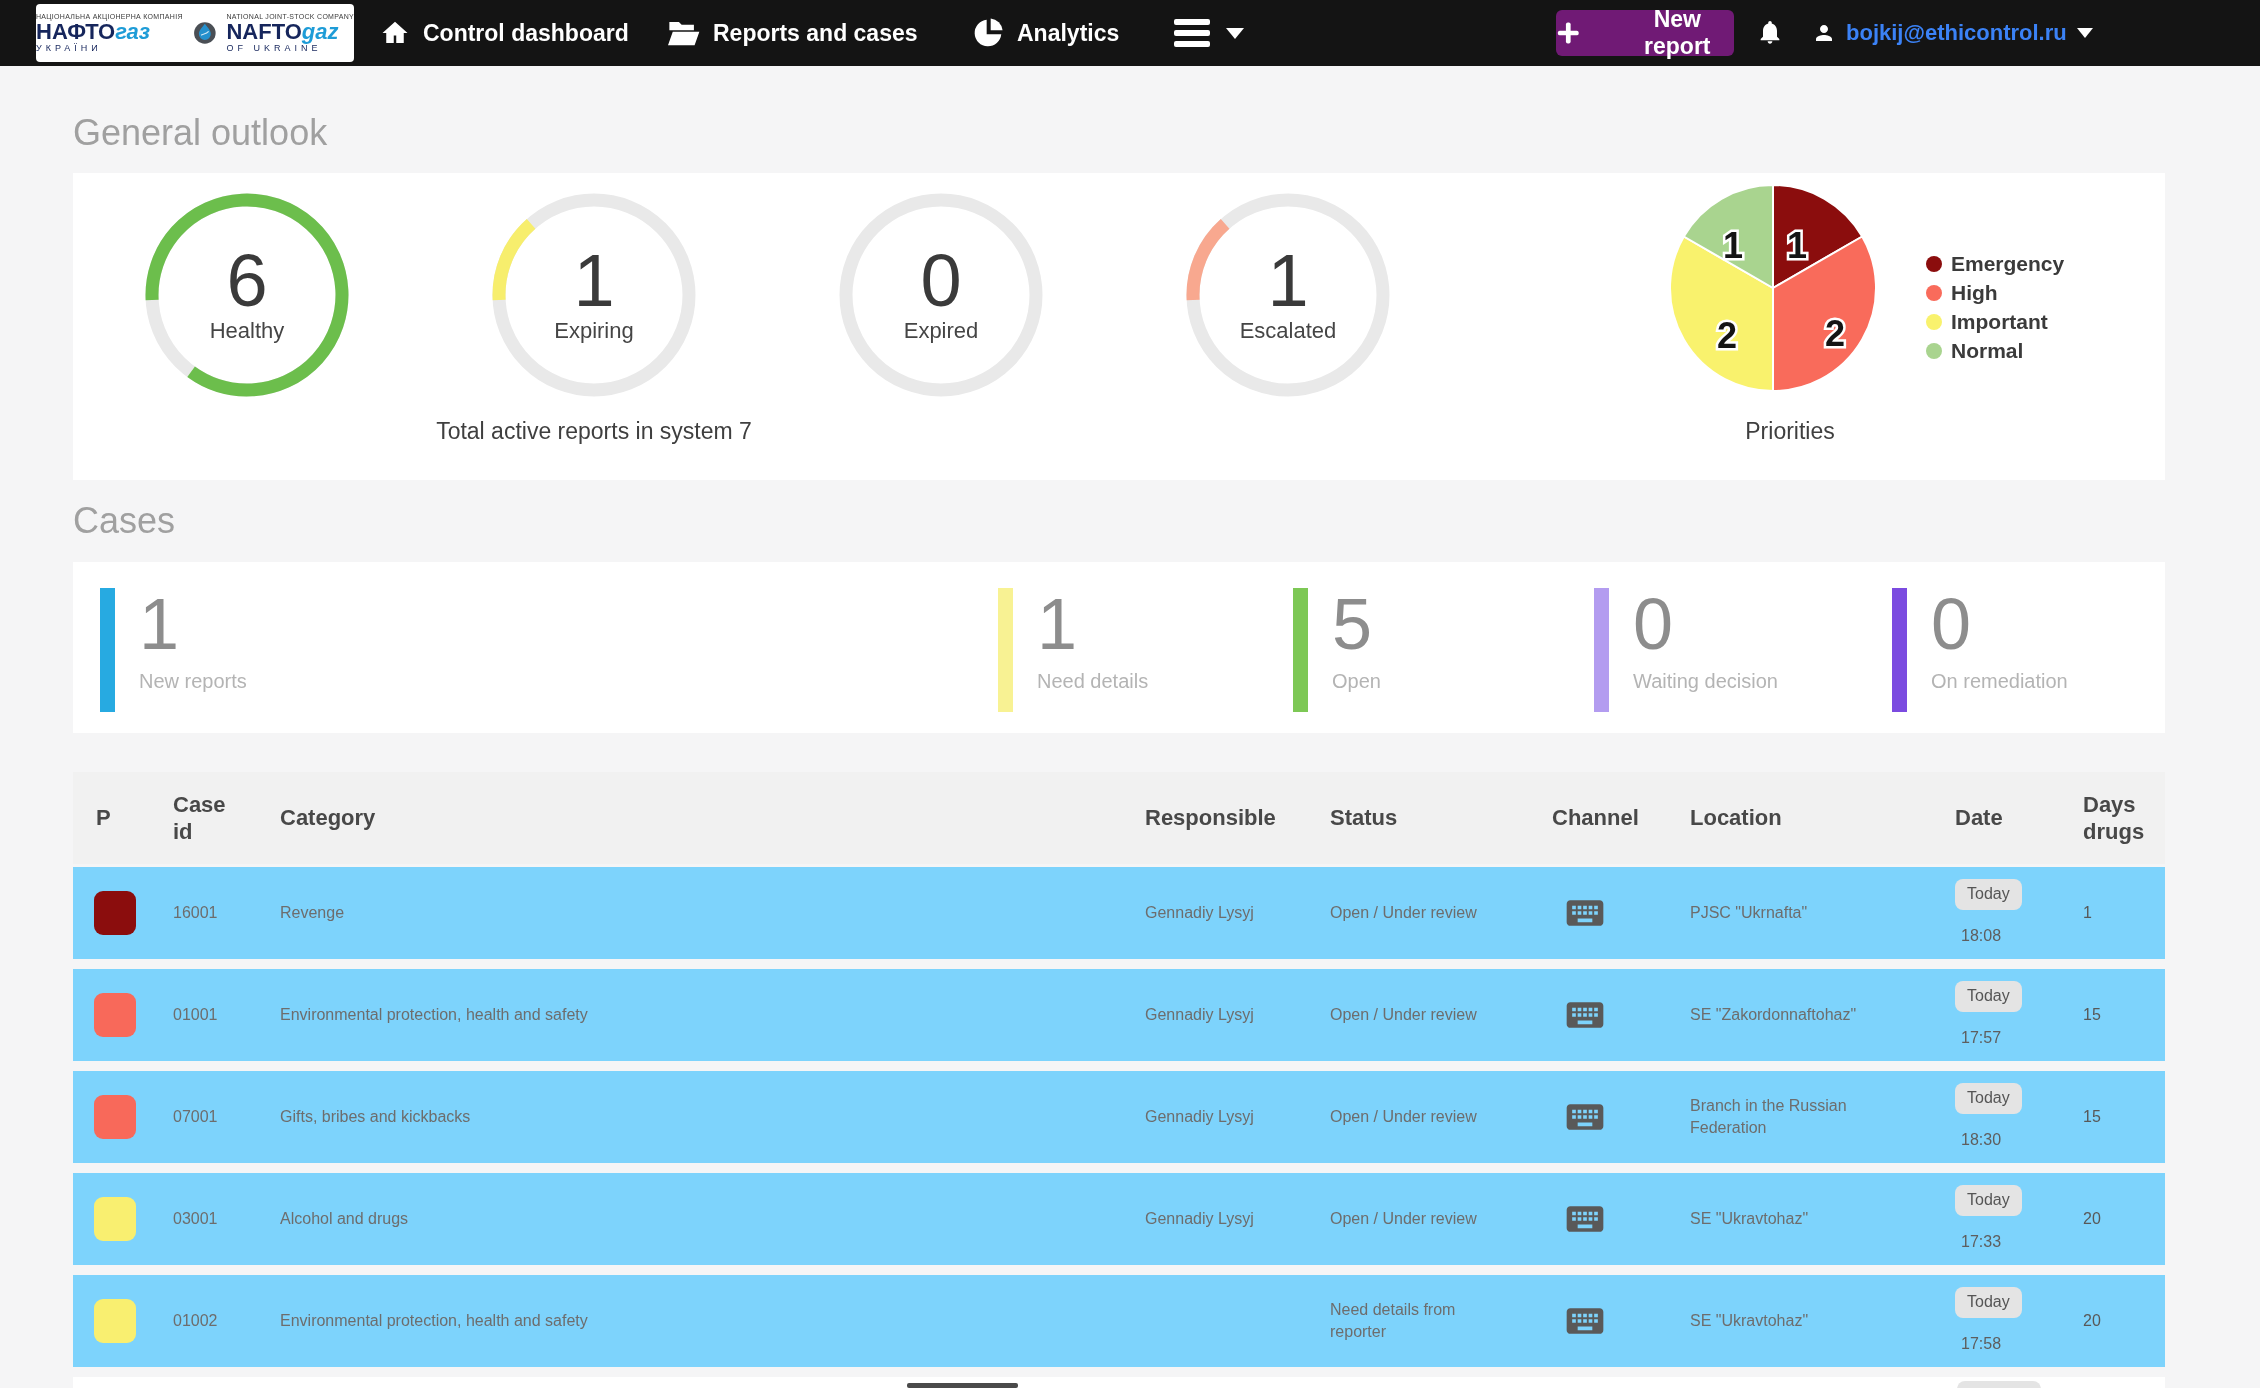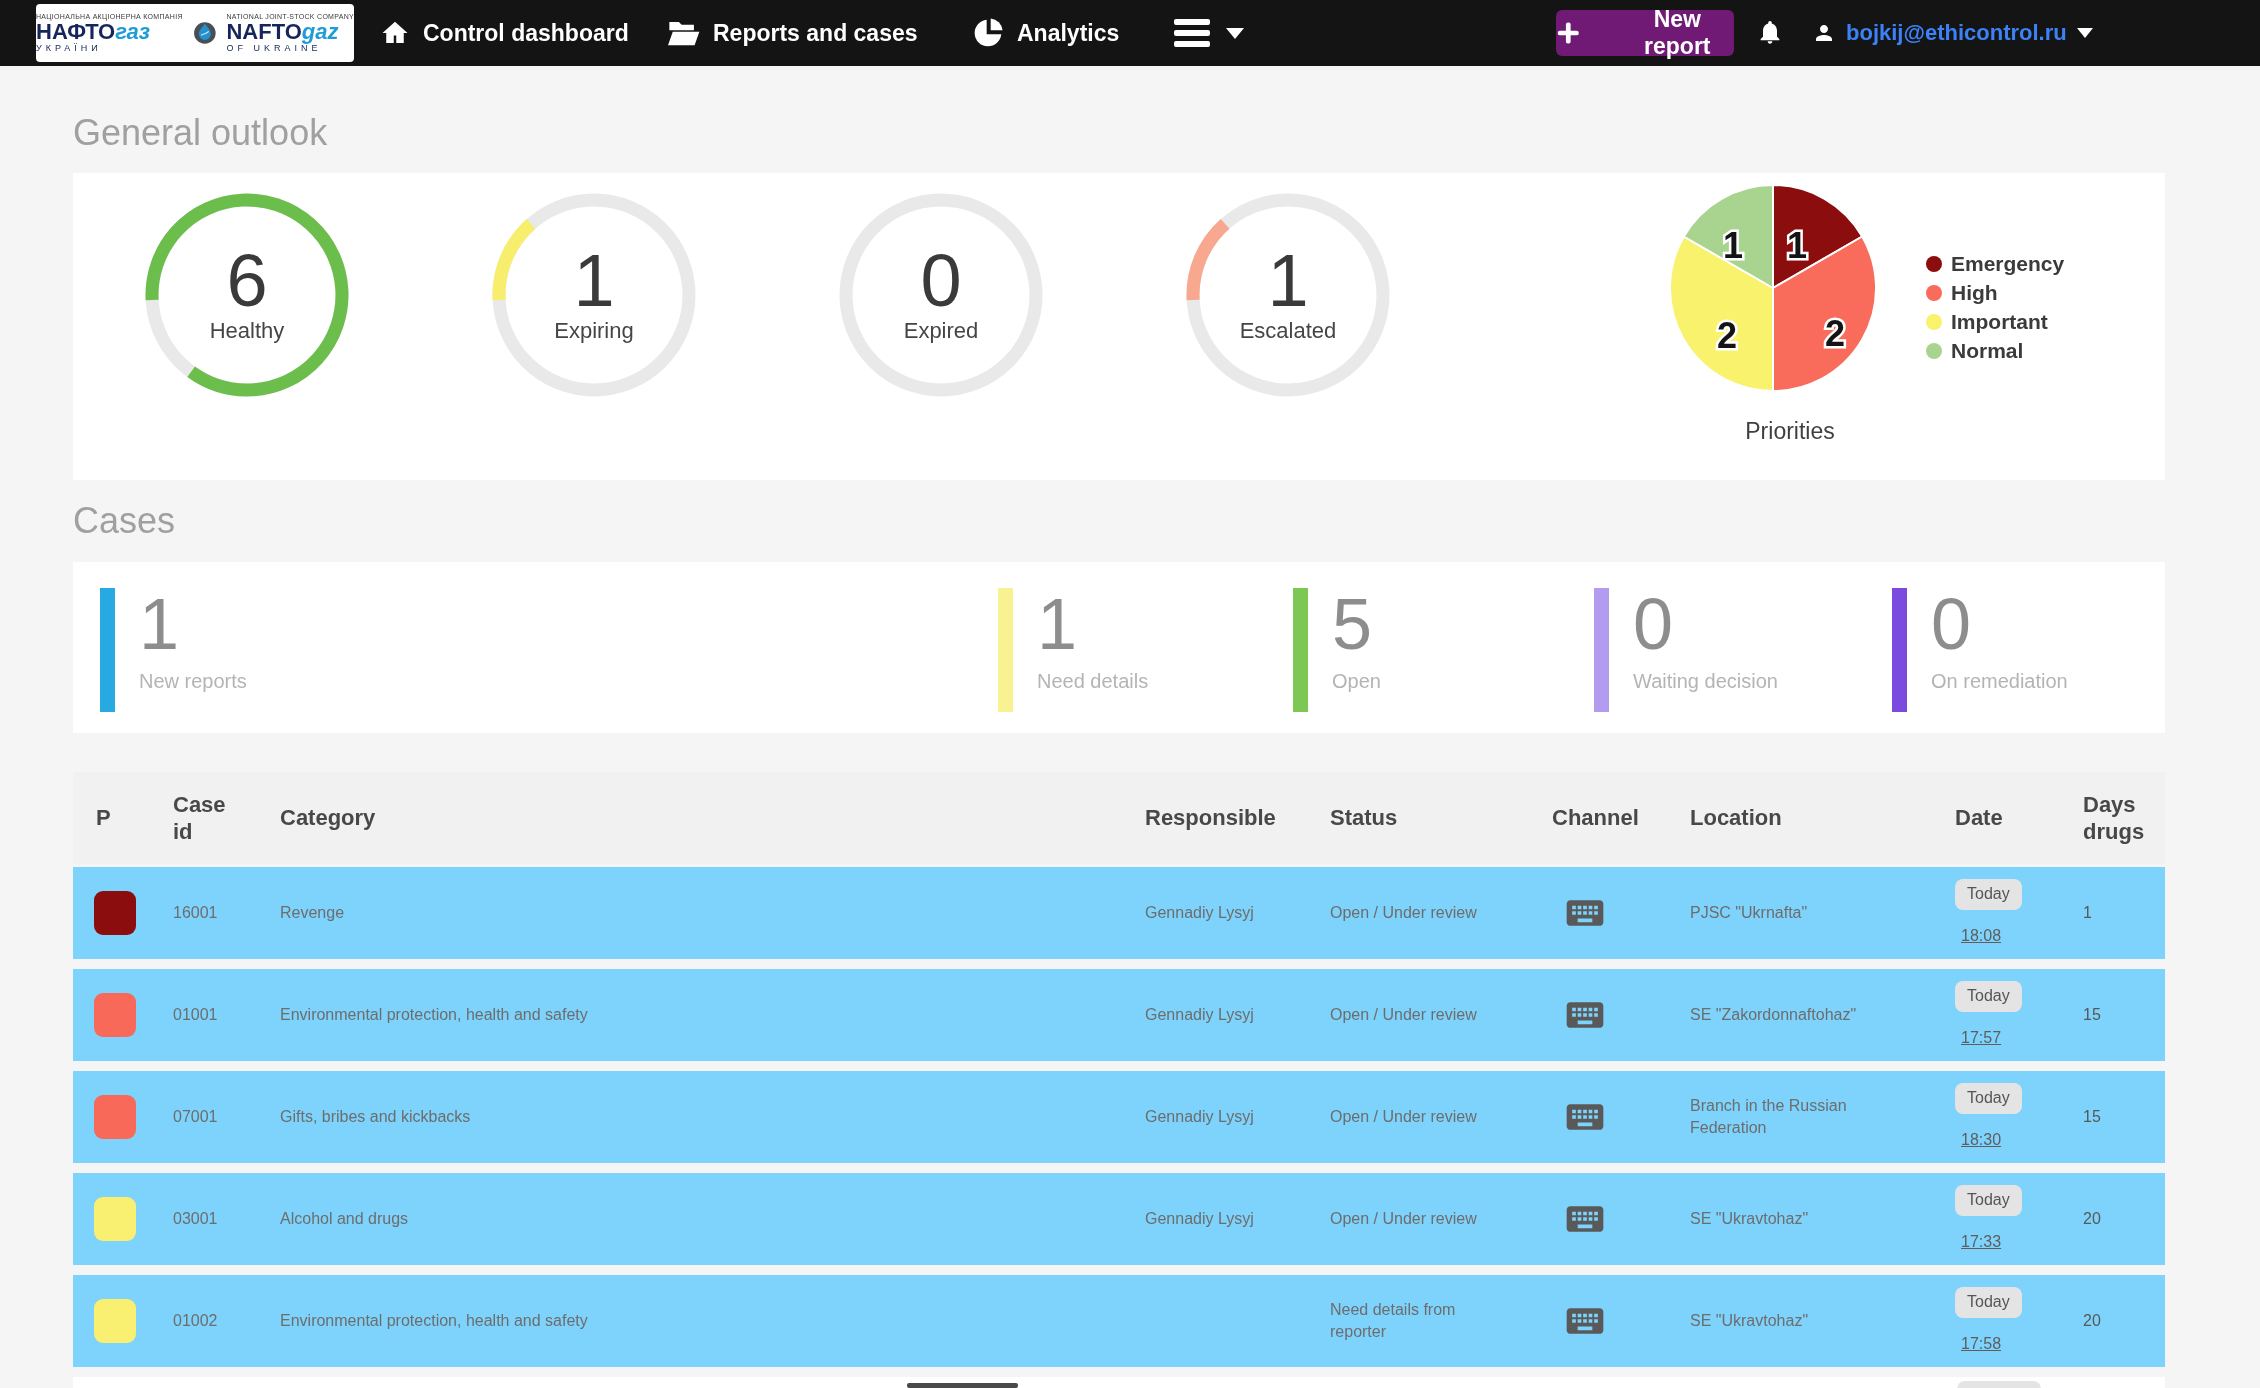--- a/index.html
+++ b/index.html
@@ -60,21 +60,21 @@
   .tgrid { display:grid; grid-template-columns:100px 107px 865px 185px 222px 138px 265px 128px 82px; align-items:center; }
   .thead { background:#f1f1f1; height:92px; font-weight:bold; font-size:22px; color:#484848; margin-bottom:3px; line-height:1.25; }
   .th-p { padding-left:23px; }
   .th-caseid { padding-right:44px; }
   .trow { background:#7dd3fc; height:92px; margin-bottom:10px; font-size:16px; color:#6d6d6d; cursor:pointer; line-height:1.4; }
   .chip { width:42px; height:44px; border-radius:9px; margin-left:21px; }
   .cell-resp { padding-right:68px; }
   .cell-status { padding-right:66px; }
   .cell-loc { padding-right:52px; }
   .date-badge { display:inline-block; background:#e4e4e4; border-radius:8px; padding:4px 12px; color:#555; }
-  .date-time { margin-top:15px; color:#5e5e5e; padding-left:6px;text-decoration:underline; }
+  .date-time { margin-top:15px; color:#5e5e5e; padding-left:6px; }
   .cell-days { color:#585858; }
   .kbd-icon { display:block; margin-left:6px; }
   
   .partial-row { position:absolute; left:73px; top:1377px; width:2092px; height:11px; background:#fff; overflow:hidden; }
   .partial-badge { position:absolute; left:1884px; top:4px; width:84px; height:20px; background:#e4e4e4; border-radius:8px; }
   .partial-el { position:absolute; left:834px; top:6px; width:111px; height:5px; background:#4a4a4a; border-radius:2px; }
 </style>
 </head>
 <body>
 
@@ -192,20 +192,21 @@
     <svg width="206" height="206">
       <circle cx="103" cy="103" r="95" stroke="#e9e9e9" stroke-width="13" fill="none"></circle>
       <circle cx="103" cy="103" r="95" stroke-width="13" fill="none" stroke-dasharray="85.3 600" transform="rotate(177 103 103)" stroke="#f8a88f"></circle>
     </svg>
     <div class="donut-overlay">
       <div class="donut-num">1</div>
       <div class="donut-label">Escalated</div>
     </div>
   </div>
 
+  <div class="outlook-caption" style="left:271px;">Total active reports in system 7</div>
 
   <div class="pie-wrap">
     <svg width="412" height="206" viewBox="-206 -103 412 206">
       <g transform="translate(0,0)">
         <path d="M0 0 L0 -103 A103 103 0 0 1 89.2 -51.5 Z" stroke="#fff" stroke-width="2" fill="#8b0d0d"></path>
         <path d="M0 0 L89.2 -51.5 A103 103 0 0 1 0 103 Z" stroke="#fff" stroke-width="2" fill="#f96b5b"></path>
         <path d="M0 0 L0 103 A103 103 0 0 1 -89.2 -51.5 Z" stroke="#fff" stroke-width="2" fill="#f9f26d"></path>
         <path d="M0 0 L-89.2 -51.5 A103 103 0 0 1 0 -103 Z" stroke="#fff" stroke-width="2" fill="#a9d48f"></path>
         <text class="pie-num" x="24" y="-30" text-anchor="middle">1</text>
         <text class="pie-num" x="62" y="58" text-anchor="middle">2</text>

